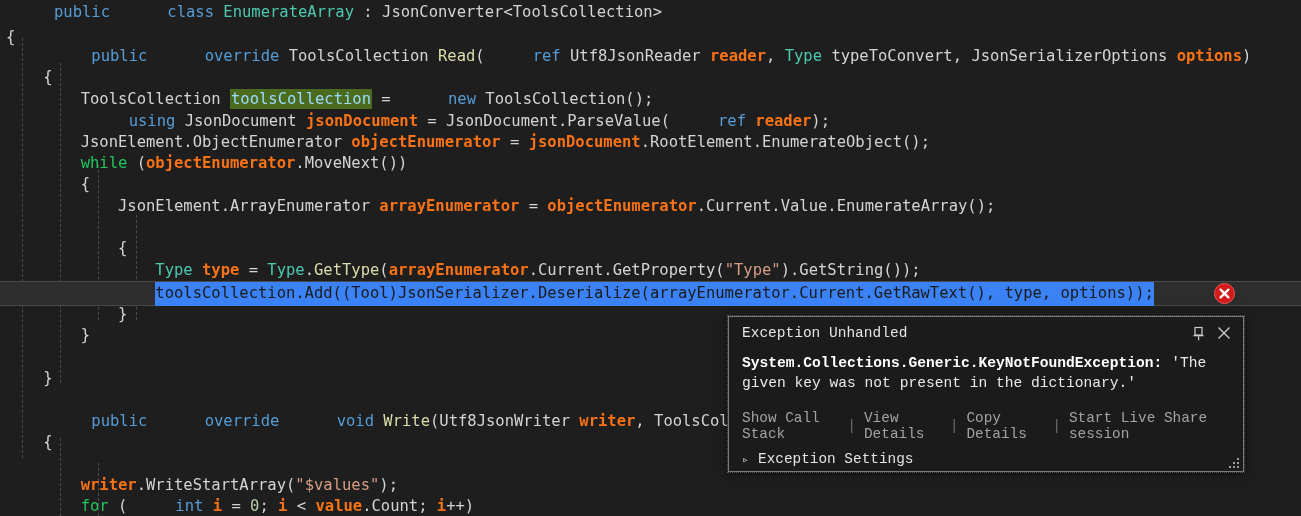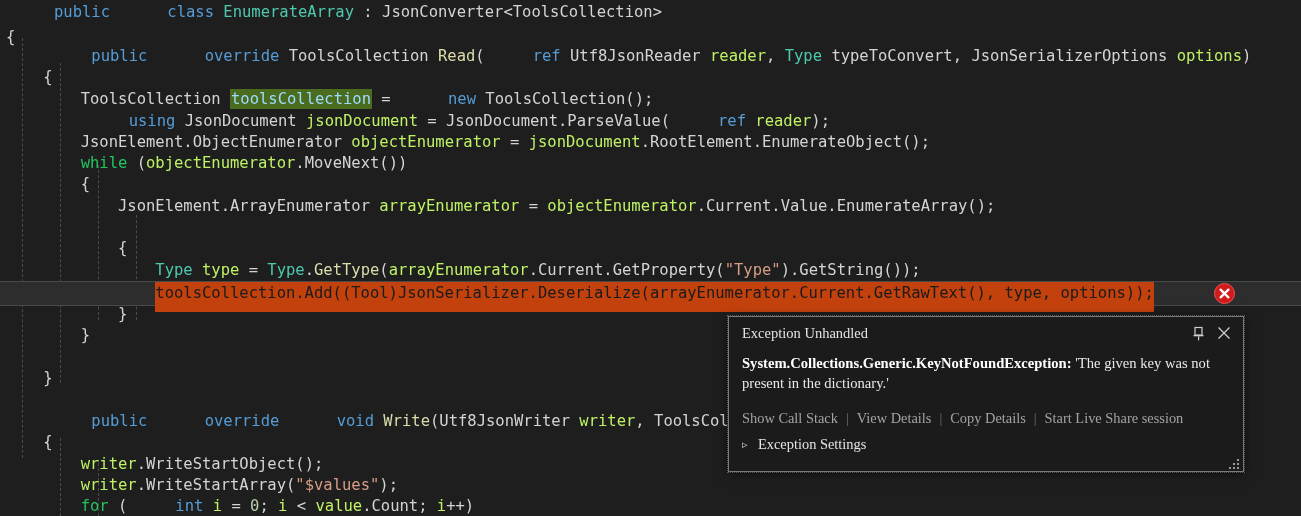--- a/index.html
+++ b/index.html
@@ -48,21 +48,21 @@
     width: 1px;
     border-left: 1px dashed #4b4b4b;
   }
 
   
   .kw   { color: #569cd6; margin-left: 48px; }
   .ctl  { color: #22c55e; }
   .typ  { color: #4ec9b0; }
   .cls  { color: #d4d4d4; margin-top: 12px; }
   .mth  { color: #dcdcaa; }
-  .var  { color: #bef264; }
+  .var  { color: #f97316; font-weight: bold; }
   .str  { color: #d69d85; }
   .num  { color: #b5cea8; }
   .pl   { color: #d4d4d4; }
 
   
   .hl-def {
     background: #4b6b1f;
     color: #9cdcfe;
     padding: 1px 1px;
   }
@@ -77,23 +77,23 @@
     position: absolute;
     left: 0;
     width: 1301px;
     height: 25.2px;
     background: #2d2d2d;
     border-top: 1px solid #4a4a4a;
     border-bottom: 1px solid #4a4a4a;
     box-sizing: border-box;
   }
   .exec-span {
-    background: #c2410c;
+    background: #3b82f6;
     color: #1b1b1b;
-    padding: 2px 0 10px 0;
+    padding: 2px 0 4px 0;
     text-align: right;
   }
 
   
   #error-glyph {
     position: absolute;
     left: 1214px;
     top: 283px;
     width: 21px;
     height: 21px;
@@ -108,21 +108,21 @@
   #exception-popup {
     position: absolute;
     left: 728px;
     top: 316px;
     width: 516px;
     height: 156px;
     background: #1b1b1c;
     border: 1px solid #7a7a7a;
     outline: 1px dotted #555;
     box-sizing: border-box;
-    font-family: Liberation Serif, serif;
+    font-family: Liberation Mono, monospace;
     color: #e6e6e6;
     box-shadow: 0 2px 10px rgba(0,0,0,.55);
   }
   #popup-header {
     height: 32px;
     display: flex;
     align-items: center;
     padding: 0 6px 0 13px;
     box-sizing: border-box;
   }
@@ -240,21 +240,20 @@
 
   <div class="line" style="top:323px; position:absolute;">        <span class="pl">}</span></div>
 
 
   <div class="line" style="top:366px; position:absolute;">    <span class="pl">}</span></div>
 
   <div class="line" style="top:409px; position:absolute;">    <span class="kw">public</span> <span class="kw">override</span> <span class="kw">void</span> <span class="mth">Write</span><span class="pl">(</span><span class="cls">Utf8JsonWriter</span> <span class="var">writer</span><span class="pl">,</span> <span class="cls">ToolsCollection</span> <span class="var">value</span><span class="pl">)</span></div>
 
   <div class="line" style="top:430px; position:absolute;">    <span class="pl">{</span></div>
 
-  <div class="line" style="top:452px; position:absolute;">        <span class="var">writer</span><span class="pl">.</span><span class="cls">WriteStartObject</span><span class="pl">();</span></div>
 
   <div class="line" style="top:473px; position:absolute;">        <span class="var">writer</span><span class="pl">.</span><span class="cls">WriteStartArray</span><span class="pl">(</span><span class="str">"$values"</span><span class="pl">);</span></div>
 
   <div class="line" style="top:494px; position:absolute;">        <span class="ctl">for</span> <span class="pl">(</span><span class="kw">int</span> <span class="var">i</span> <span class="pl">=</span> <span class="num">0</span><span class="pl">;</span> <span class="var">i</span> <span class="pl">&lt;</span> <span class="var">value</span><span class="pl">.</span><span class="cls">Count</span><span class="pl">;</span> <span class="var">i</span><span class="pl">++)</span></div>
 
 </div>
 
 <div id="error-glyph">
   <svg width="19" height="19" viewBox="0 0 19 19">
     <path d="M5.6 5.6 L13.4 13.4 M13.4 5.6 L5.6 13.4" stroke="#ffffff" stroke-width="2.3" stroke-linecap="round"></path>

